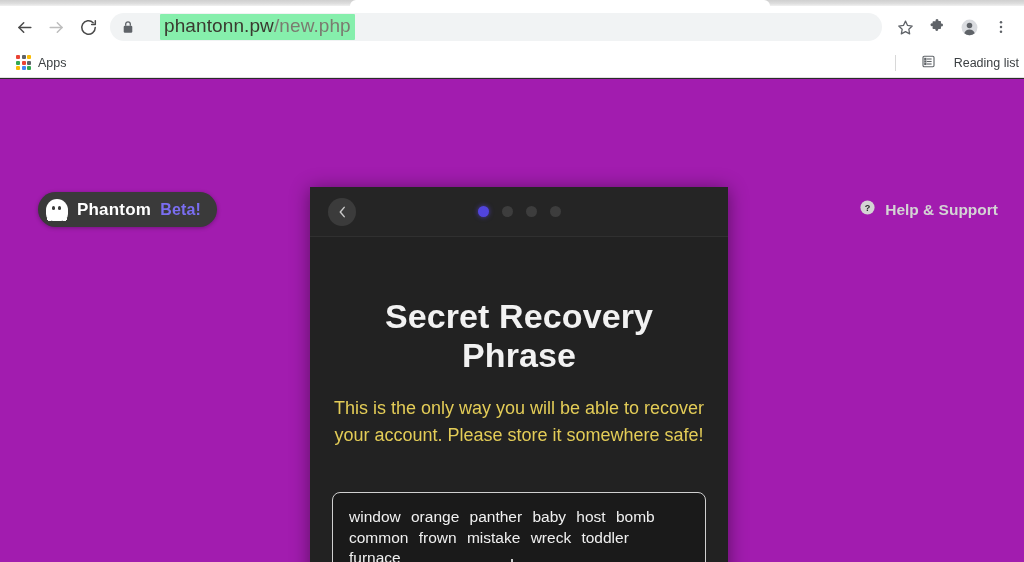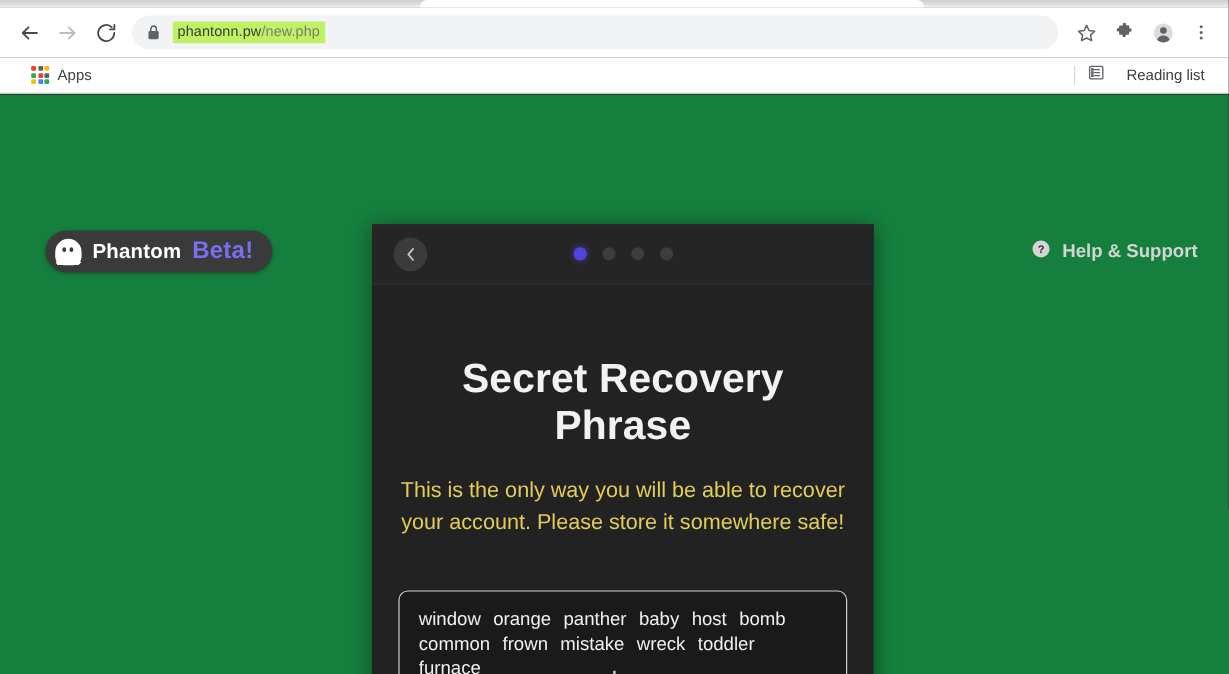--- a/index.html
+++ b/index.html
@@ -46,66 +46,67 @@
     background: #f1f3f4;
     border-radius: 14px;
     display: flex;
     align-items: center;
     padding: 0 12px;
     min-width: 0;
     position: relative;
   }
   .lock-icon { flex: 0 0 auto; margin-right: 10px; display:flex; align-items:center; }
   .url-wrap {
-    background: #bef264;
+    background: #86efac;
     padding: 2px 4px 3px 4px;
-    font-size: 12px;
+    font-size: 19px;
     letter-spacing: .1px;
     white-space: nowrap;
     border-radius: 1px;
     line-height: 1.1;
+    margin-left: 16px;
   }
   .url-host { color: #3a3a30; }
   .url-path { color: #7b7b70; }
 
   .tb-right { display: flex; align-items: center; gap: 2px; flex: 0 0 auto; }
   .tb-icon {
     width: 30px; height: 30px;
     display: flex; align-items: center; justify-content: center;
   }
 
   .bookmarks {
     height: 30px;
     background: #ffffff;
     display: flex;
     align-items: center;
-    padding: 0 20px;
+    padding: 0 10px;
     border-bottom: 1px solid #e2e2e2;
     position: relative;
   }
   .bm-item { display: flex; align-items: center; gap: 7px; padding: 2px 6px; }
   .bm-label { font-size: 12.5px; color: #3c4043; }
   .apps-grid { width: 15px; height: 15px; display: grid; grid-template-columns: repeat(3,1fr); gap: 1.5px; }
   .apps-grid i { display: block; border-radius: 1px; }
   .reading-list {
-    position: absolute; right: 20px; top: 0; height: 30px;
+    position: absolute; right: 5px; top: 0; height: 30px;
     display: flex; align-items: center; gap: 18px;
     padding-left: 12px;
   }
   .reading-sep {
     position: absolute; right: 128px; top: 7px;
     width: 1px; height: 16px; background: #d8d8d8;
   }
 
   
   .page {
     position: absolute;
     left: 0; top: 79px;
     width: 1024px; height: 483px;
-    background: #15803d;
+    background: #a21caf;
     overflow: hidden;
   }
 
   .phantom-badge {
     position: absolute;
     left: 38px; top: 113px;
     height: 35px;
     background: #3a3a3a;
     border-radius: 18px;
     display: flex; align-items: center;
@@ -127,21 +128,21 @@
   .ghost::before { left: 5.5px; }
   .ghost::after  { left: 12px; }
   .ghost .feet {
     position: absolute; left: 0; bottom: -2px; width: 22px; height: 5px;
     background:
       radial-gradient(circle 3px at 3.6px 0, #ffffff 98%, transparent 100%),
       radial-gradient(circle 3px at 11px 0, #ffffff 98%, transparent 100%),
       radial-gradient(circle 3px at 18.4px 0, #ffffff 98%, transparent 100%);
   }
   .brand-name { font-size: 17px; font-weight: bold; color: #ffffff; letter-spacing: .2px; }
-  .brand-beta { font-size: 20px; font-weight: bold; color: #7a6ef0; letter-spacing: .2px; }
+  .brand-beta { font-size: 16px; font-weight: bold; color: #7a6ef0; letter-spacing: .2px; }
 
   .help {
     position: absolute;
     right: 26px; top: 120px;
     display: flex; align-items: center; gap: 9px;
   }
   .help-label { font-size: 15.5px; color: #d4d4d4; font-weight: bold; }
 
   
   .card {

